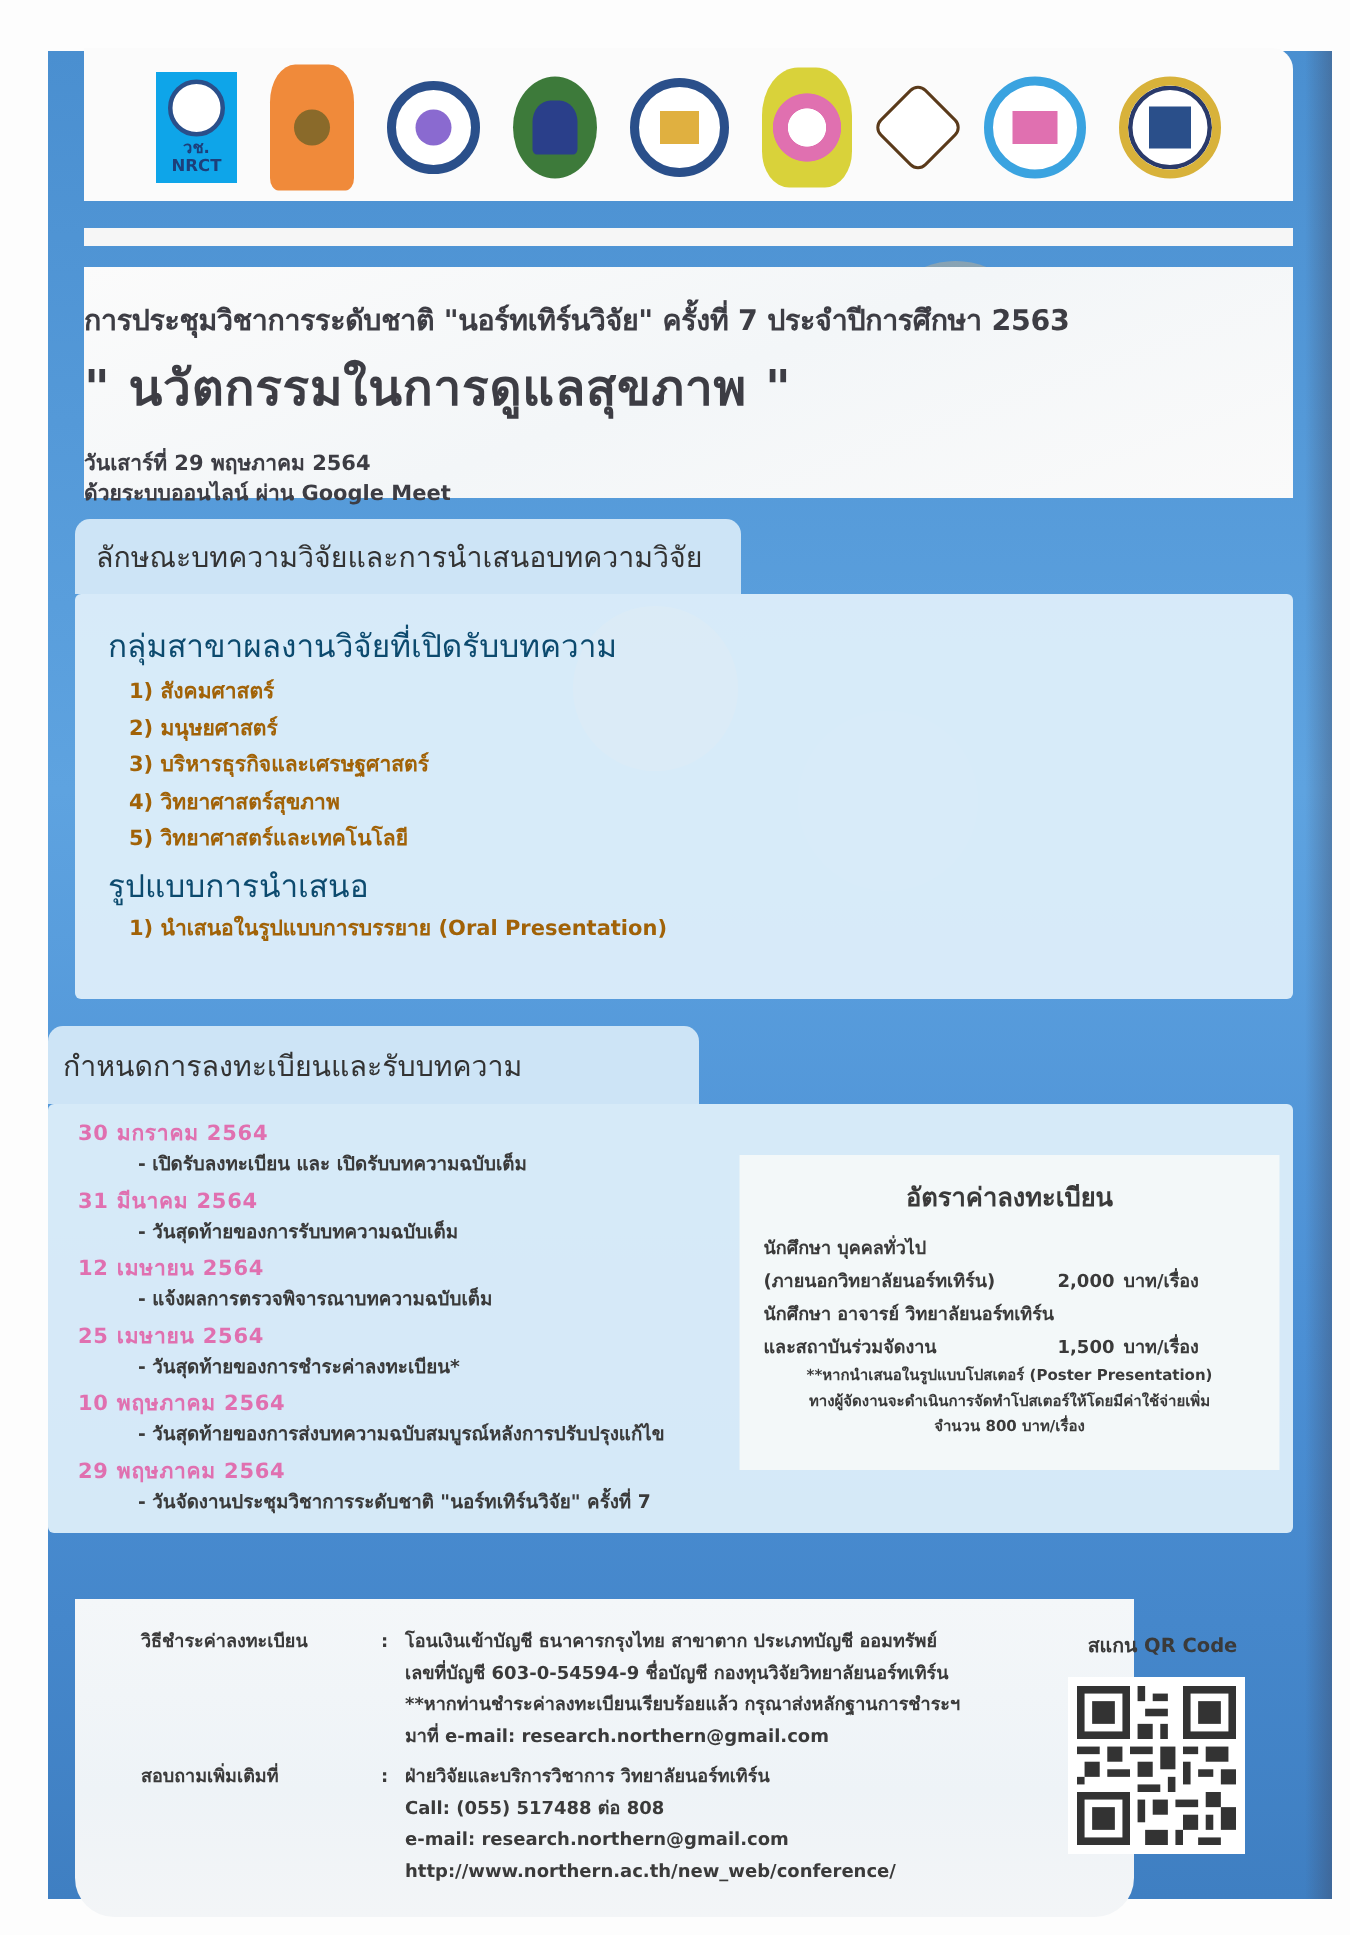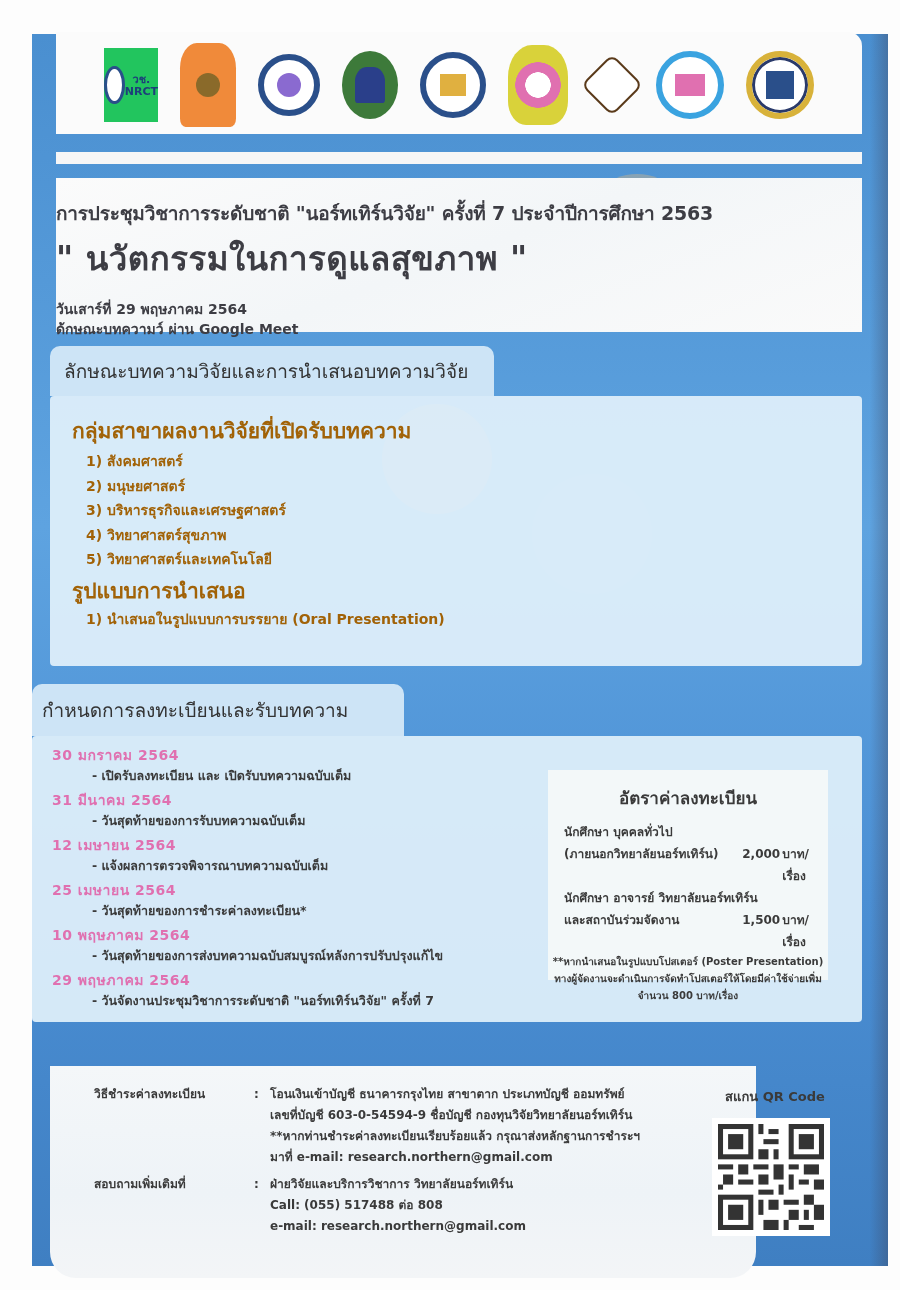--- a/index.html
+++ b/index.html
@@ -10,46 +10,46 @@
   .logo-box{position:absolute;left:24px;top:0;width:806px;height:102px;background:#fbfbfb;border-radius:0 0 14px 14px;border-top:0;display:flex;align-items:center;justify-content:center;gap:22px;padding-top:4px}
   .logo-box{top:-2px;border-radius:0 14px 0 0}
   .logo{width:62px;height:62px;border-radius:50%;display:flex;align-items:center;justify-content:center;font-size:9px;font-weight:bold;color:#fff;text-align:center;line-height:1.1}
   .strip{position:absolute;left:24px;width:806px;height:12px;background:#f6f6f6}
   .title-box{position:absolute;left:24px;top:144px;width:806px;height:154px;background:linear-gradient(160deg,#fbfbfb 0%,#f3f6f8 50%,#fafafa 100%);text-align:left;padding-top:20px}
   .t1{font-size:19px;font-weight:bold;color:#3d3d44;letter-spacing:-.2px}
   .t2{font-size:33px;font-weight:bold;color:#3d3d44;margin-top:4px;letter-spacing:.5px}
   .t3{font-size:14px;font-weight:bold;color:#3d3d44;margin-top:14px;line-height:20px}
   .sec-head{position:absolute;background:rgba(214,234,248,.93);border-radius:10px 10px 0 0;font-weight:normal;color:#333;font-size:19px;padding-left:14px;display:flex;align-items:center}
   .panel{position:absolute;background:rgba(226,241,251,.92);border-radius:4px}
-  .h2{font-size:21px;font-weight:bold;color:#a16207}
+  .h2{font-size:21px;font-weight:normal;color:#0c4a6e}
   .li{font-size:14px;font-weight:bold;color:#a16207;line-height:24.5px}
   .date{font-size:14px;font-weight:bold;color:#e070b0;letter-spacing:.5px}
   .desc{font-size:12.5px;font-weight:bold;color:#3a3a3a;padding-left:40px;line-height:20px;margin-bottom:3px}
-  .fee-box{position:absolute;left:516px;top:736px;width:280px;height:210px;background:rgba(245,248,248,.92)}
+  .fee-box{position:absolute;left:461px;top:736px;width:360px;height:210px;background:rgba(245,248,248,.92)}
   .fee-title{text-align:center;font-size:17px;font-weight:bold;color:#3a3a3a;margin-top:14px}
   .fee-row{display:flex;font-size:12px;font-weight:bold;color:#3a3a3a;line-height:22px;padding-left:16px}
   .fee-note{text-align:center;font-size:10px;font-weight:bold;color:#3a3a3a;line-height:17px;margin-top:0}
   .contact-box{position:absolute;left:18px;top:1032px;width:706px;height:212px;background:linear-gradient(180deg,#f4f7f9 0%,#eef3f7 60%,#f3f5f7 100%);border-radius:0 0 26px 26px}
   .crow{display:flex;font-size:12px;font-weight:bold;color:#3a3a3a;line-height:21px}
   .clabel{width:160px;text-align:left}
   .ccolon{width:16px}
   .qr{position:absolute;left:662px;top:52px;width:118px;height:118px;background:#fff;padding:6px}
   .qr-title{position:absolute;left:650px;top:20px;width:150px;text-align:center;font-size:13px;font-weight:bold;color:#3a3a3a}
 </style>
 </head>
 <body>
 
 <div class="poster">
 
   <div class="bg-hex" style="left:550px;top:140px;width:110px;height:110px;background:rgba(240,190,120,.35)"></div>
   <div class="bg-hex" style="left:350px;top:370px;width:110px;height:110px;background:rgba(240,170,150,.35)"></div>
   <div class="bg-hex" style="left:500px;top:440px;width:120px;height:120px;background:rgba(120,180,230,.45)"></div>
 
   <div class="logo-box">
-    <div class="logo" style="width:54px;height:74px;border-radius:0;background:#22c55e;flex-direction:row">
+    <div class="logo" style="width:54px;height:74px;border-radius:0;background:#0ea5e9;flex-direction:column">
       <div style="width:38px;height:38px;border-radius:50%;background:#fff;border:3px solid #2a4f8a"></div>
       <span style="color:#1d3f7a;font-size:11px;margin-top:2px">วช. NRCT</span>
     </div>
     <div class="logo" style="border-radius:30% 30% 10% 10%;height:84px;width:56px;background:#f08a3a">
         <div style="width:24px;height:24px;border-radius:50%;background:#8a6a2a"></div>
       </div>
     <div class="logo" style="background:#fff;border:6px solid #2a4f8a">
         <div style="width:24px;height:24px;border-radius:50%;background:#8a6ad0"></div>
       </div>
     <div class="logo" style="width:56px;height:68px;background:#3d7a3a">
@@ -67,42 +67,42 @@
         <div style="width:28px;height:28px;background:#2a4f8a"></div>
       </div>
   </div>
 
   <div class="strip" style="top:118px"></div>
 
   <div class="title-box">
     <div class="t1">การประชุมวิชาการระดับชาติ "นอร์ทเทิร์นวิจัย" ครั้งที่ 7 ประจำปีการศึกษา 2563</div>
     <div class="t2">" นวัตกรรมในการดูแลสุขภาพ "</div>
     <div class="t3">วันเสาร์ที่ 29 พฤษภาคม 2564</div>
-    <div class="t3" style="margin-top:0">ด้กษณะบทความว์ ผ่าน Google Meet</div>
+    <div class="t3" style="margin-top:0">ด้วยระบบออนไลน์ ผ่าน Google Meet</div>
   </div>
 
   <div class="sec-head" style="left:18px;top:312px;width:444px;height:50px">
     <span>ลักษณะบทความวิจัยและการนำเสนอบทความวิจัย</span>
   </div>
   <div class="panel" style="left:18px;top:362px;width:812px;height:270px;padding:18px 0 0 22px">
     <div class="h2">กลุ่มสาขาผลงานวิจัยที่เปิดรับบทความ</div>
     <div style="padding-left:14px;margin-top:2px">
       <div class="li">1) สังคมศาสตร์</div>
       <div class="li">2) มนุษยศาสตร์</div>
       <div class="li">3) บริหารธุรกิจและเศรษฐศาสตร์</div>
       <div class="li">4) วิทยาศาสตร์สุขภาพ</div>
       <div class="li">5) วิทยาศาสตร์และเทคโนโลยี</div>
     </div>
     <div class="h2" style="margin-top:2px">รูปแบบการนำเสนอ</div>
     <div style="padding-left:14px">
       <div class="li">1)  นำเสนอในรูปแบบการบรรยาย (Oral Presentation)</div>
     </div>
   </div>
 
-  <div class="sec-head" style="left:0;top:650px;width:372px;height:52px;padding-left:10px">
+  <div class="sec-head" style="left:0;top:650px;width:434px;height:52px;padding-left:10px">
     <span>กำหนดการลงทะเบียนและรับบทความ</span>
   </div>
   <div class="panel" style="left:0;top:702px;width:830px;height:286px;padding:8px 0 0 20px">
     <div>
         <div class="date">30  มกราคม  2564</div>
         <div class="desc">- เปิดรับลงทะเบียน และ เปิดรับบทความฉบับเต็ม</div>
       </div>
     <div>
         <div class="date">31  มีนาคม  2564</div>
         <div class="desc">- วันสุดท้ายของการรับบทความฉบับเต็ม</div>
@@ -187,20 +187,25 @@
         </div>
       <div class="crow">
           <span class="clabel"></span>
           <span class="ccolon"></span>
           <span>Call: (055) 517488 ต่อ 808</span>
         </div>
       <div class="crow">
           <span class="clabel"></span>
           <span class="ccolon"></span>
           <span>e-mail: research.northern@gmail.com</span>
+        </div>
+      <div class="crow">
+          <span class="clabel"></span>
+          <span class="ccolon"></span>
+          <span>http://www.northern.ac.th/new_web/conference/</span>
         </div>
     </div>
 
     <div class="qr-title">สแกน QR Code</div>
     <div class="qr">
       <svg viewBox="0 0 21 21" width="106" height="106">
         <rect width="21" height="21" fill="#fff"></rect>
         <g fill="#333">
           <rect x="0" y="0" width="7" height="7"></rect>
             <rect x="1" y="1" width="5" height="5" fill="#fff"></rect>

